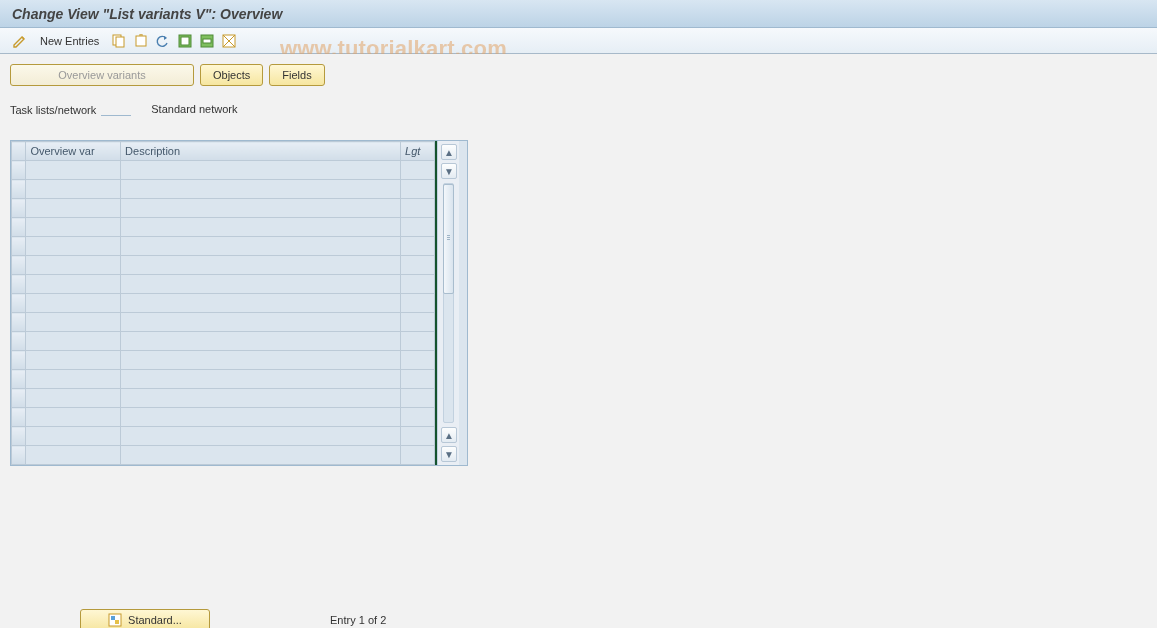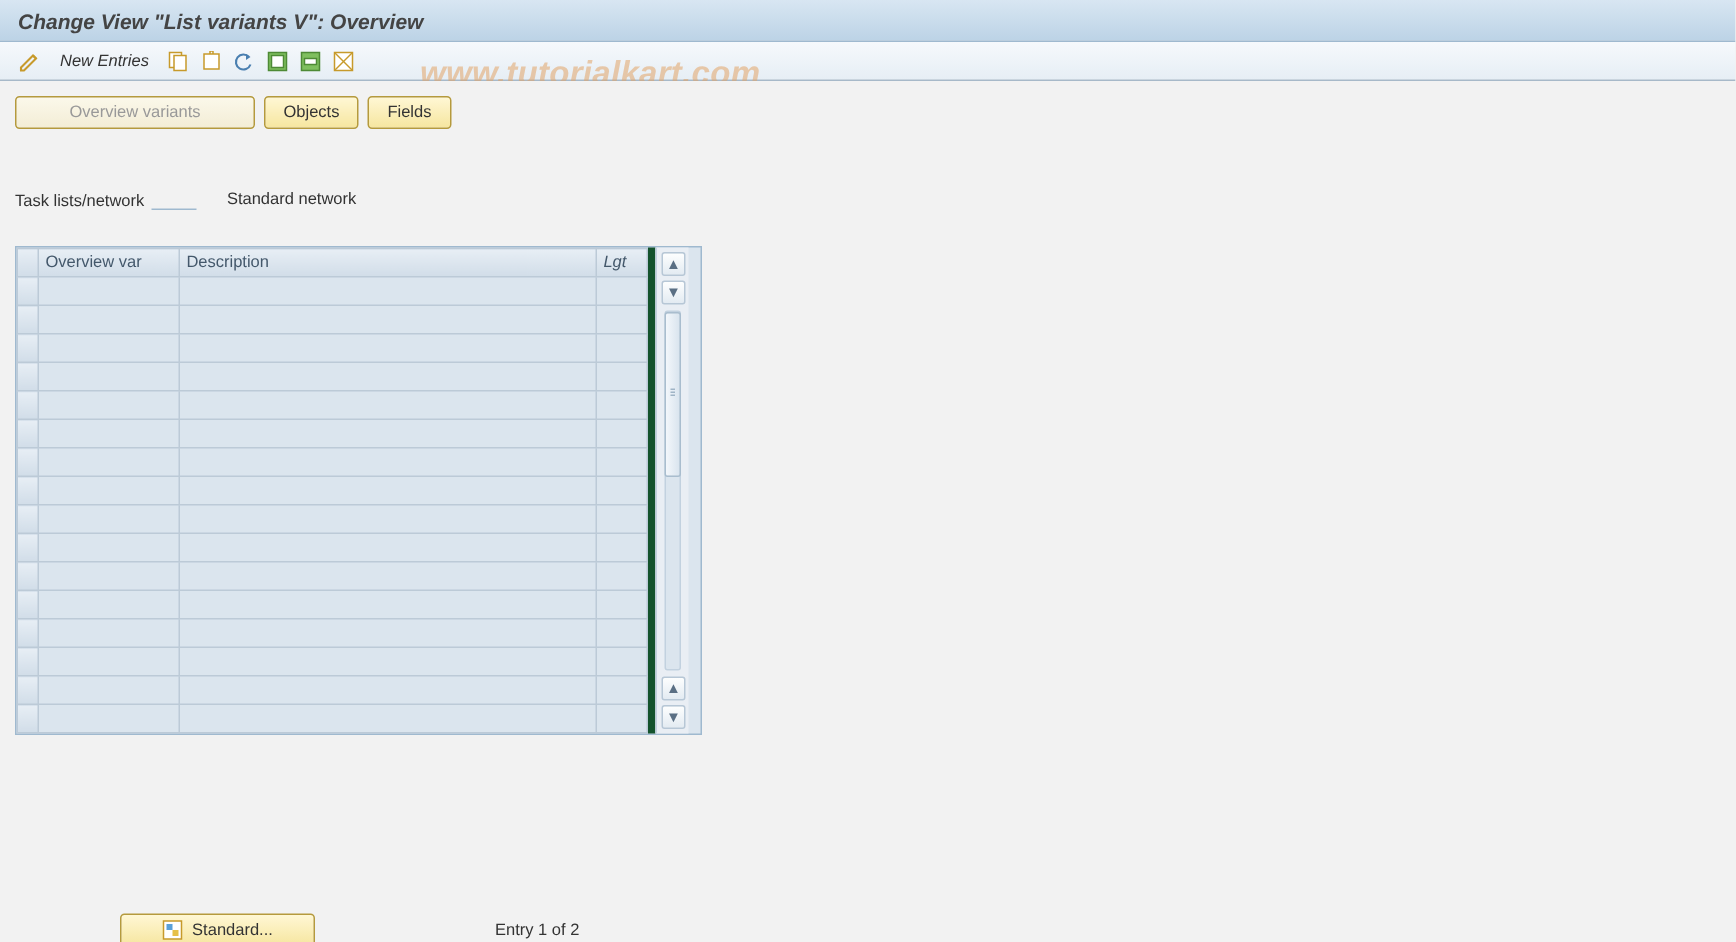--- a/index.html
+++ b/index.html
@@ -28,21 +28,20 @@
   
   .toolbar {
     height: 26px;
     background: linear-gradient(#f6f9fc, #e6eef5);
     border-bottom: 1px solid #a7b9c9;
     display: flex;
     align-items: center;
     padding-left: 12px;
     gap: 6px;
     position: relative;
-    font-style: italic;
   }
   .toolbar .pencil-icon svg { display:block; }
   .toolbar .new-entries {
     font-size: 11px;
     color: #333;
     padding: 1px 6px;
     cursor: pointer;
   }
   .tb-icon {
     width: 16px; height: 16px;
@@ -78,29 +77,29 @@
     padding: 0 12px;
     border: 1px solid #b59a3d;
     border-radius: 3px;
     background: linear-gradient(#fff7d4, #f6e6a0);
     display:flex; align-items:center; justify-content:center;
     font-size: 11px;
     color: #333;
     margin-right: 6px;
     cursor: pointer;
   }
-  .pill.wide { width: 160px; justify-content:center; }
+  .pill.wide { width: 184px; justify-content:center; }
   .pill.disabled {
     background: linear-gradient(#fbf8ea, #f3edd6);
     color: #999;
     cursor: default;
   }
   
   .context {
-    margin-top: 40px;
+    margin-top: 16px;
     display: flex;
     align-items: center;
     gap: 20px;
   }
   .context .field-label { color: #333; }
   .context .underline {
     display:inline-block;
     width: 30px;
     border-bottom: 1px solid #9fb9cf;
     height: 14px;
@@ -113,21 +112,21 @@
     width: 458px;
     border: 1px solid #9fb9cf;
     background: #dbe5ee;
     position: relative;
   }
   .table-inner {
     display: flex;
   }
   .grid {
     width: 426px;
-    border-right: 5px solid #14532d;
+    border-right: 2px solid #14532d;
   }
   .vscroll {
     width: 22px;
     background: #e9eef4;
     position: relative;
     border-left: 1px solid #c2d1df;
   }
   .vscroll .arrow {
     position: absolute;
     left: 3px;

